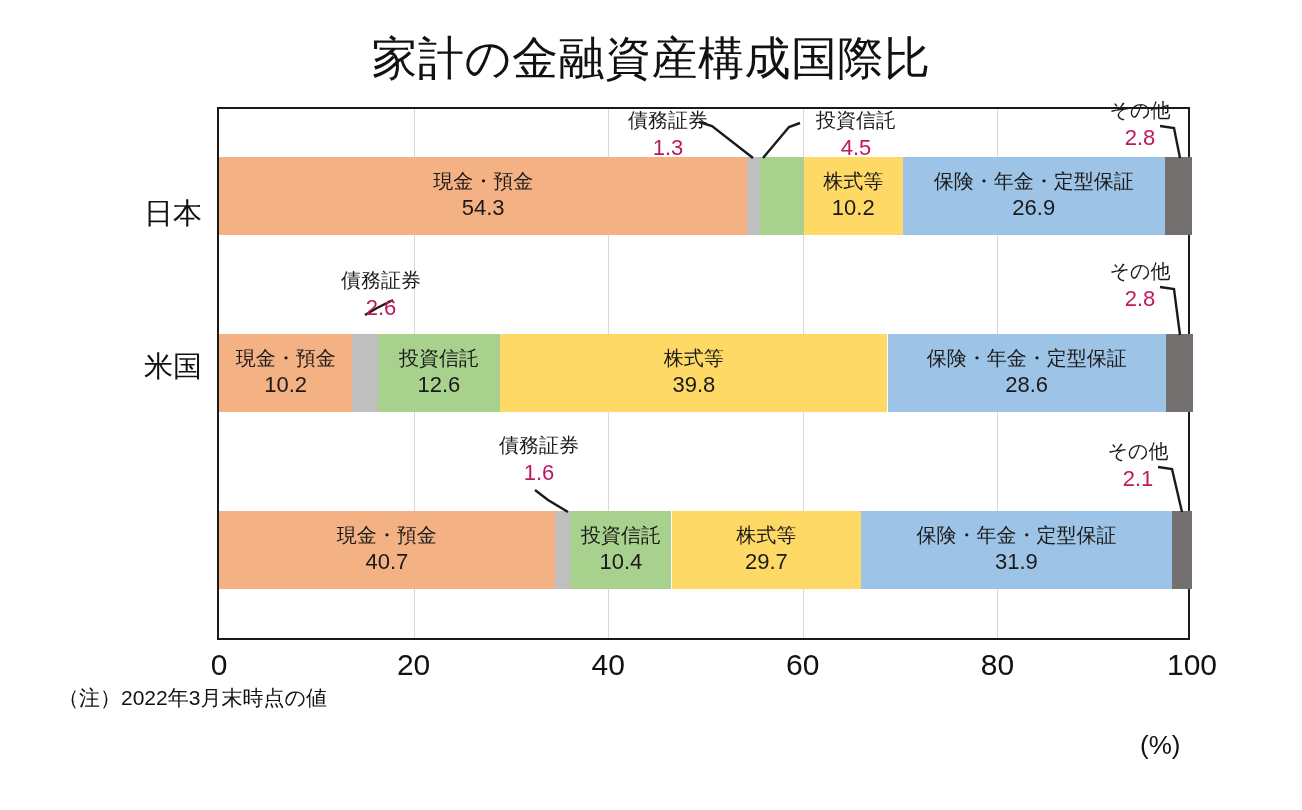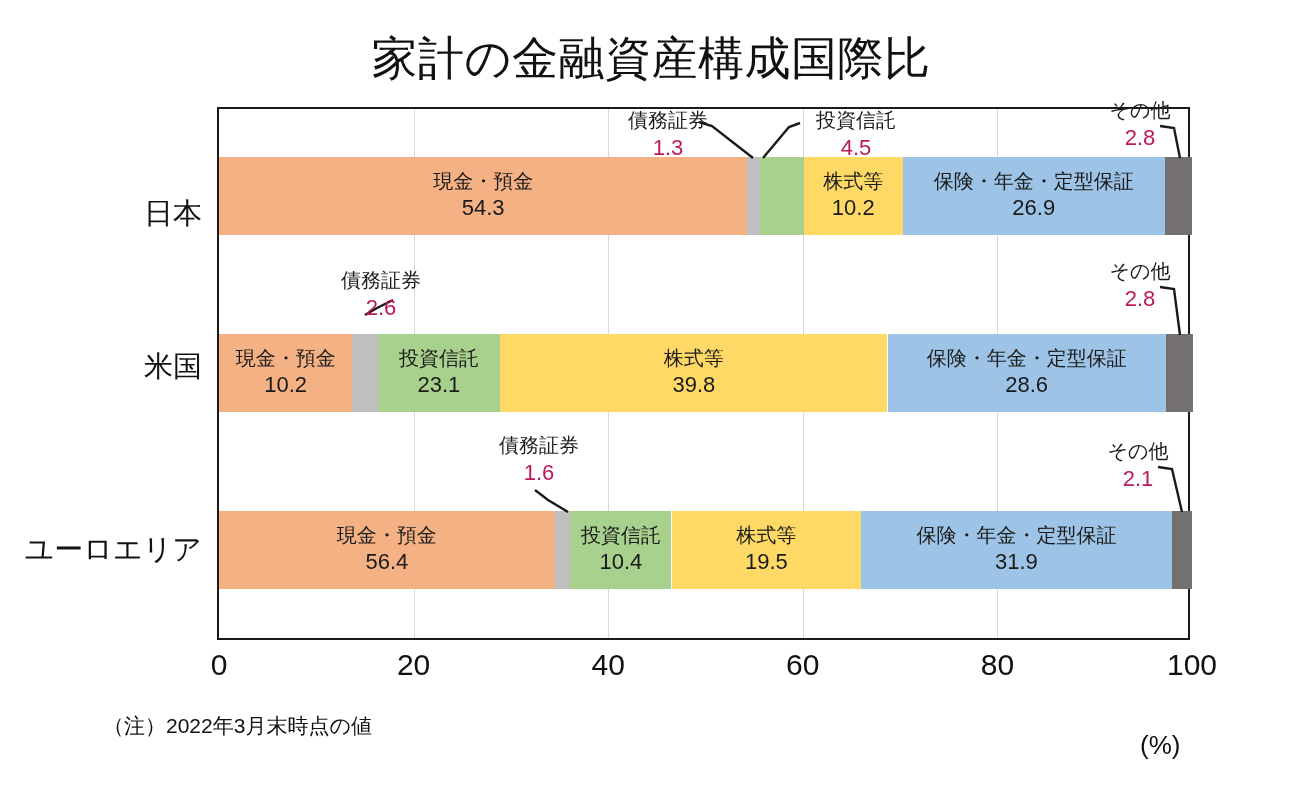--- a/index.html
+++ b/index.html
@@ -133,21 +133,21 @@
   }
 
   
   .note {
     position: absolute;
     left: 58px;
     font-size: 21px;
     color: #111111;
     white-space: nowrap;
   }
-  .note1 { top: 712px; margin-left: 45px; }
+  .note1 { top: 684px; }
   .note2 { top: 737px; }
 
   .unit-label {
     position: absolute;
     left: 1140px;
     top: 730px;
     font-size: 26px;
     color: #111111;
   }
 </style>
@@ -160,21 +160,20 @@
 
   <div class="plot-frame">
     <div class="gridline" style="left:194.6px;"></div>
     <div class="gridline" style="left:389.2px;"></div>
     <div class="gridline" style="left:583.8px;"></div>
     <div class="gridline" style="left:778.4px;"></div>
   </div>
 
   <div class="cat-label" style="top:194px;">日本</div>
   <div class="cat-label" style="top:347px;">米国</div>
-  <div class="cat-label" style="top:530px;">ユーロエリア</div>
 
   <div class="bar-row" style="top:157px;">
 
     <div class="seg" style="left:219px; width:528.3px; background:#F4B183;">
       <span class="seg-name">現金・預金</span>
       <span class="seg-value">54.3</span>
     </div>
 
     <div class="seg" style="left:747.3px; width:12.6px; background:#BFBFBF;"></div>
 
@@ -197,53 +196,53 @@
 
     <div class="seg" style="left:219px; width:133.3px; background:#F4B183;">
       <span class="seg-name">現金・預金</span>
       <span class="seg-value">10.2</span>
     </div>
 
     <div class="seg" style="left:352.3px; width:25.3px; background:#BFBFBF;"></div>
 
     <div class="seg" style="left:377.6px; width:122.6px; background:#A9D18E;">
       <span class="seg-name">投資信託</span>
-      <span class="seg-value">23.1</span>
+      <span class="seg-value">12.6</span>
     </div>
 
     <div class="seg" style="left:500.2px; width:387.3px; background:#FFD966;">
       <span class="seg-name">株式等</span>
       <span class="seg-value">39.8</span>
     </div>
 
     <div class="seg" style="left:887.5px; width:278.3px; background:#9DC3E6;">
       <span class="seg-name">保険・年金・定型保証</span>
       <span class="seg-value">28.6</span>
     </div>
 
     <div class="seg" style="left:1165.8px; width:27.2px; background:#747070;"></div>
   </div>
 
   <div class="bar-row" style="top:511px;">
 
     <div class="seg" style="left:219px; width:335.7px; background:#F4B183;">
       <span class="seg-name">現金・預金</span>
-      <span class="seg-value">56.4</span>
+      <span class="seg-value">40.7</span>
     </div>
 
     <div class="seg" style="left:554.7px; width:15.6px; background:#BFBFBF;"></div>
 
     <div class="seg" style="left:570.3px; width:101.2px; background:#A9D18E;">
       <span class="seg-name">投資信託</span>
       <span class="seg-value">10.4</span>
     </div>
 
     <div class="seg" style="left:671.5px; width:189.7px; background:#FFD966;">
       <span class="seg-name">株式等</span>
-      <span class="seg-value">19.5</span>
+      <span class="seg-value">29.7</span>
     </div>
 
     <div class="seg" style="left:861.2px; width:310.4px; background:#9DC3E6;">
       <span class="seg-name">保険・年金・定型保証</span>
       <span class="seg-value">31.9</span>
     </div>
 
     <div class="seg" style="left:1171.6px; width:20.4px; background:#747070;"></div>
   </div>
 

